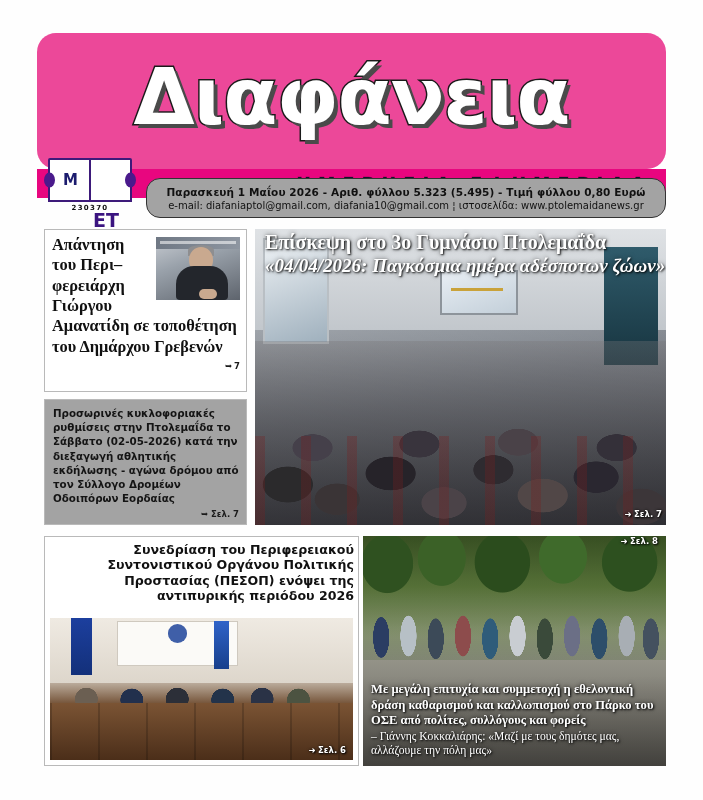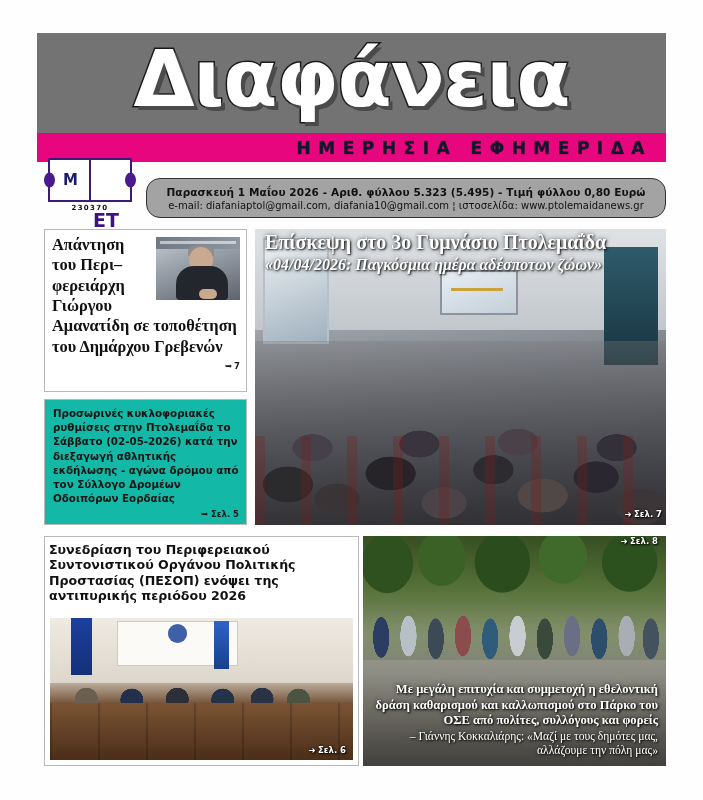--- a/index.html
+++ b/index.html
@@ -13,24 +13,25 @@
   }
   .page{
     position:absolute;inset:0;
     background:#fefefe;
     padding:0;
   }
 
   
   .masthead-wrap{position:absolute;left:37px;top:33px;width:629px;}
   .masthead-band{
-    background:#737373;
-    height:100px;
+    background:#ec4899;
+    height:136px;
     position:relative;
     overflow:hidden;
+    border-radius:19px;
   }
   .paper-title{
     position:absolute;left:50%;top:50%;
     transform:translate(-50%,-54%);
     font-family:"DejaVu Sans","Liberation Sans",sans-serif;
     font-weight:bold;
     font-size:79px;
     line-height:1;
     letter-spacing:-1px;
     color:#ffffff;
@@ -163,21 +164,21 @@
     font-size:8.5px;font-weight:bold;white-space:nowrap;
   }
   .pref .arw{margin-right:2px;}
   .pref-dark{color:#1b1b1b;}
   .pref-light{color:#ffffff;text-shadow:0 0 3px rgba(0,0,0,.9),1px 1px 2px #000;}
   .pref-inline{float:right;margin-top:4px;}
 
   
   .second-box{
     left:44px;top:399px;width:203px;height:126px;
-    background:#14b8a6;padding:6px 7px 4px 8px;
+    background:#a3a3a3;padding:6px 7px 4px 8px;
   }
   .second-box .txt{
     font-family:"DejaVu Sans","Liberation Sans",sans-serif;
     font-weight:bold;font-size:10.3px;line-height:1.38;color:#141414;
   }
 
   
   .feature{
     left:255px;top:229px;width:411px;height:296px;
     background:#6f7680;overflow:hidden;
@@ -240,33 +241,33 @@
   }
   .feature-title .t1{
     font-family:"Liberation Serif","DejaVu Serif",serif;
     font-weight:bold;font-size:20px;line-height:1.08;color:#fff;
     text-shadow:1px 1px 2px rgba(0,0,0,.85), 0 0 5px rgba(0,0,0,.6);
     white-space:nowrap;
   }
   .feature-title .t2{
     font-family:"Liberation Serif","DejaVu Serif",serif;
     font-style:italic;font-weight:bold;
-    font-size:16px;line-height:1.1;color:#fff;margin-top:2px;
+    font-size:19px;line-height:1.1;color:#fff;margin-top:2px;
     text-shadow:1px 1px 2px rgba(0,0,0,.85), 0 0 5px rgba(0,0,0,.6);
     white-space:nowrap;
   }
   .feature .pref{position:absolute;right:4px;bottom:6px;}
 
   
   .pesop{
     left:44px;top:536px;width:315px;height:230px;
     background:#fff;overflow:hidden;
   }
   .pesop-head{
-    padding:5px 4px 5px 4px;text-align:left;
+    padding:5px 4px 5px 4px;text-align:right;
   }
   .pesop-head .h{
     font-family:"DejaVu Sans","Liberation Sans",sans-serif;
     font-weight:bold;font-size:12.6px;line-height:1.22;color:#111;
   }
   .pesop-photo{
     position:absolute;left:5px;right:5px;bottom:5px;height:142px;
     overflow:hidden;
     background:linear-gradient(180deg,#e9e4dc 0%,#d6cec2 40%,#6d4a2e 62%,#3b2415 100%);
   }
@@ -347,21 +348,21 @@
       radial-gradient(ellipse 4% 44% at 95% 62%, #44515f 0 66%, transparent 68%);
   }
   .ose-photo .ground{
     position:absolute;left:0;bottom:0;width:100%;height:46%;
     background:linear-gradient(180deg,rgba(150,148,138,.9),rgba(96,94,88,.95));
   }
   .ose-overlay{
     position:absolute;left:0;bottom:0;width:100%;
     padding:6px 8px 8px 8px;box-sizing:border-box;
     background:linear-gradient(180deg,rgba(0,0,0,.0),rgba(0,0,0,.30));
-    text-align:right;
+    text-align:left;
   }
   .ose-overlay .b{
     font-family:"Liberation Serif","DejaVu Serif",serif;
     font-weight:bold;font-size:12.6px;line-height:1.2;color:#fff;
     text-shadow:1px 1px 2px rgba(0,0,0,.95),0 0 4px rgba(0,0,0,.8);
   }
   .ose-overlay .q{
     font-family:"Liberation Serif","DejaVu Serif",serif;
     font-size:11.6px;line-height:1.22;color:#fff;margin-top:2px;
     text-shadow:1px 1px 2px rgba(0,0,0,.95),0 0 4px rgba(0,0,0,.8);
@@ -406,21 +407,21 @@
       <span class="hand"></span>
     </div>
     <div class="hl">Απάντηση του Περι–φερειάρχη Γιώργου Αμανατίδη σε τοποθέτηση του Δημάρχου Γρεβενών</div>
     <div class="pref pref-dark pref-inline">
       <span class="arw">➥</span><span>7</span>
     </div>
   </div>
 
   <div class="panel hairline second-box">
     <div class="txt">Προσωρινές κυκλοφοριακές ρυθμίσεις στην Πτολεμαΐδα το Σάββατο (02-05-2026) κατά την διεξαγωγή αθλητικής εκδήλωσης - αγώνα δρόμου από τον Σύλλογο Δρομέων Οδοιπόρων Εορδαίας</div>
-    <div class="pref pref-dark pref-inline">➥ Σελ. 5</div>
+    <div class="pref pref-dark pref-inline">➥ Σελ. 7</div>
   </div>
 
   <div class="panel feature">
     <div class="feature-photo">
       <span class="ceiling"></span>
       <span class="win"></span>
       <span class="screen"></span>
       <span class="doorway"></span>
       <span class="crowd"></span>
       <span class="chairs"></span>

